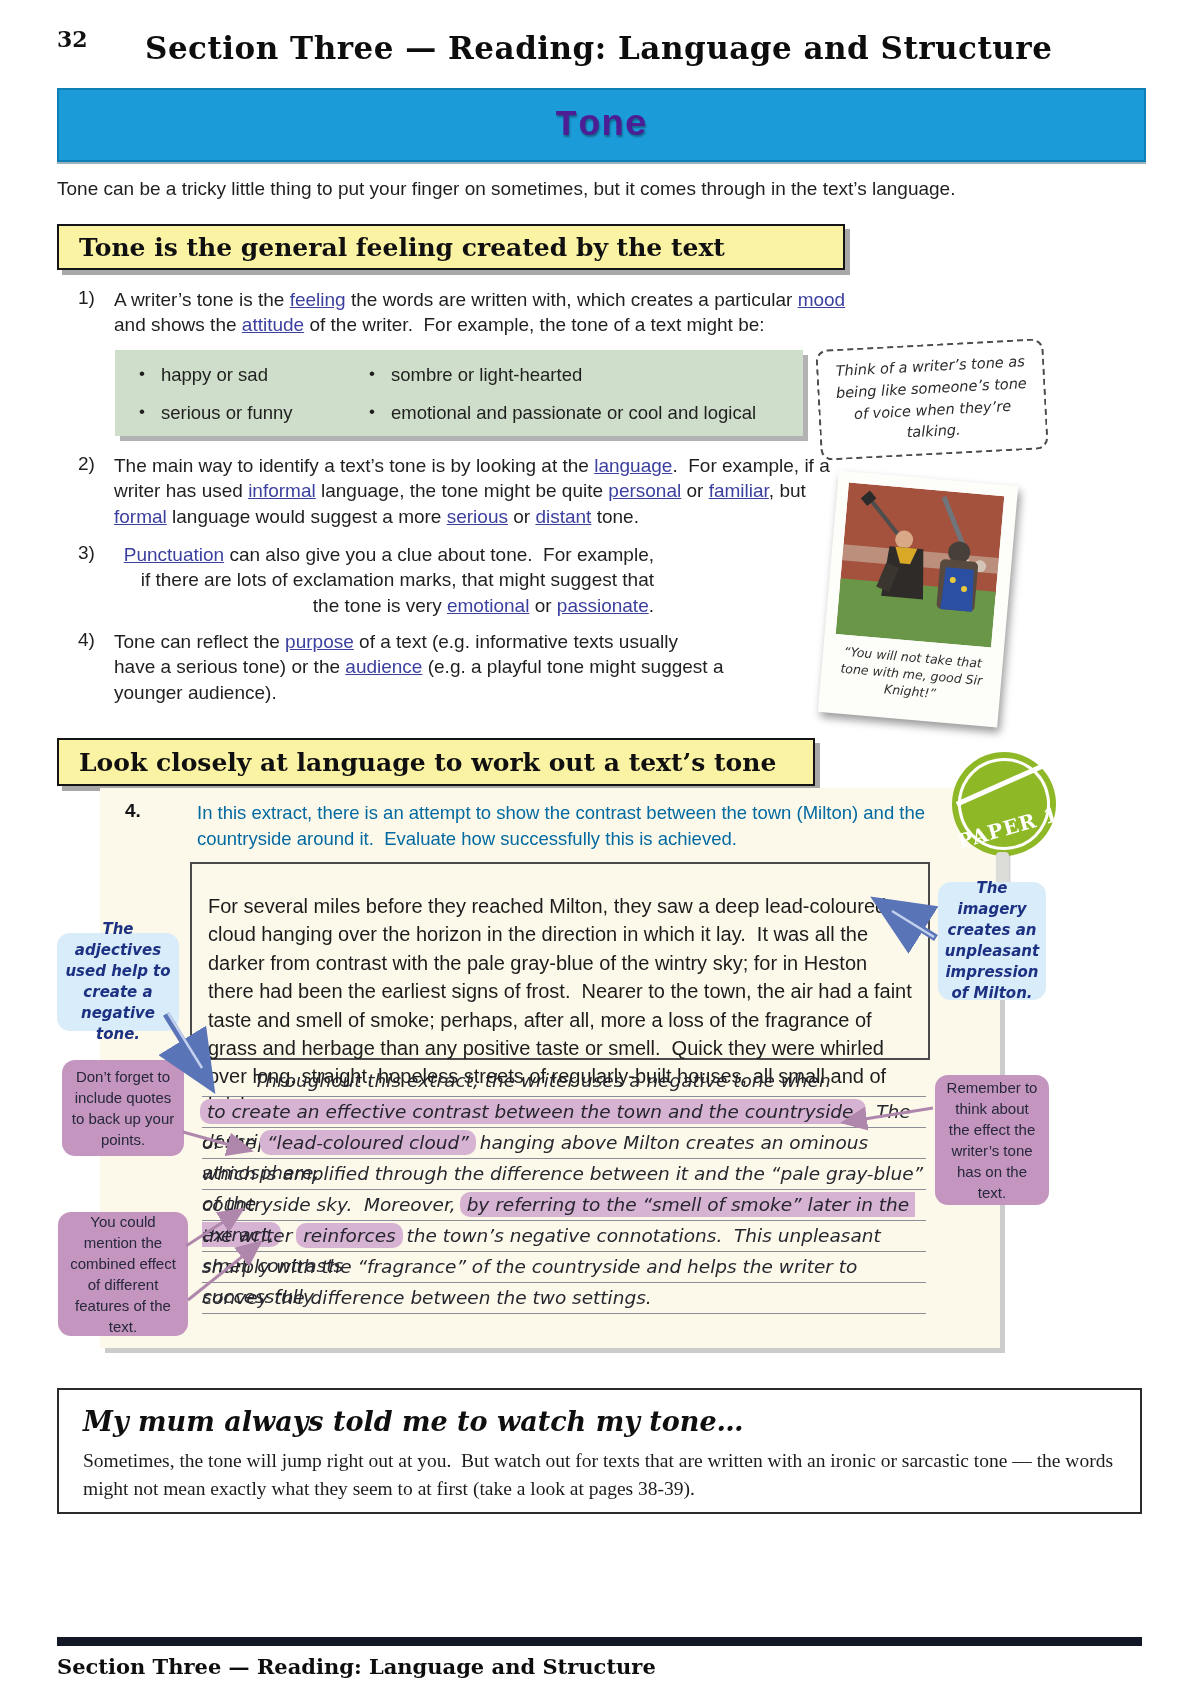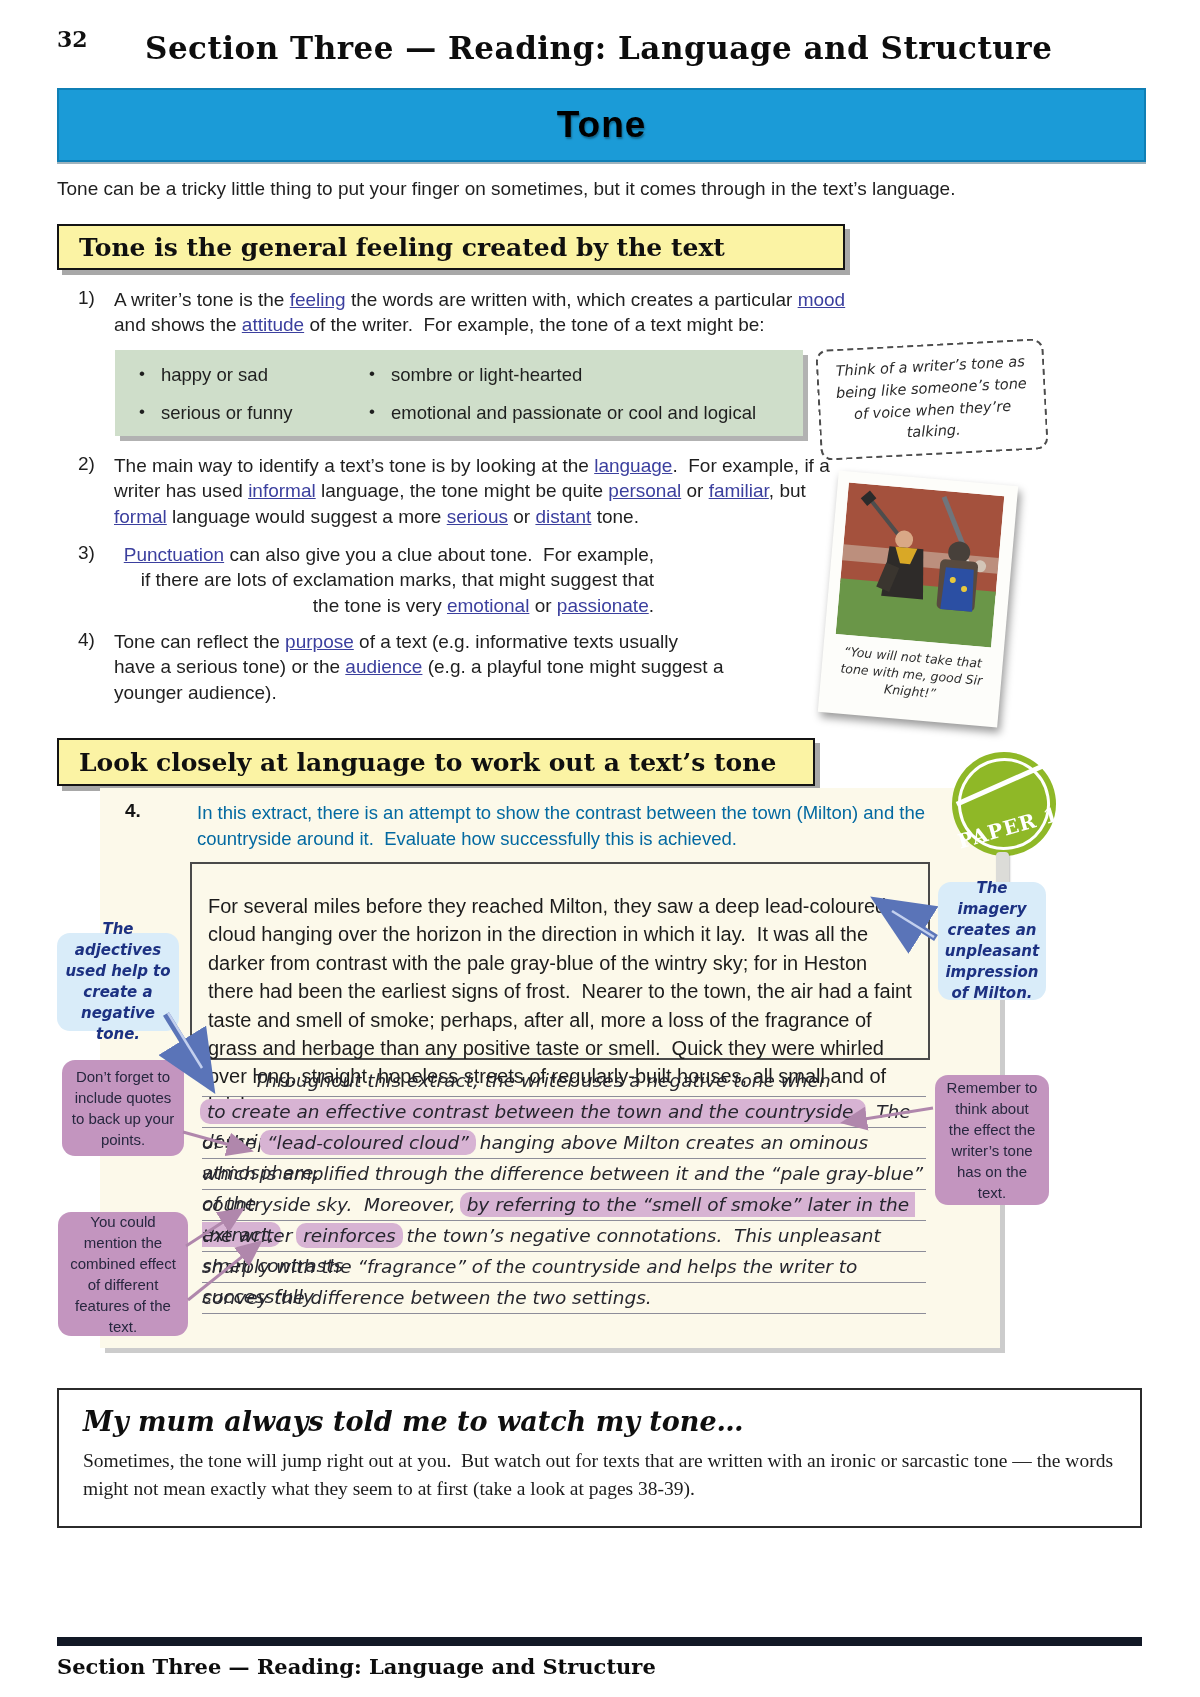--- a/index.html
+++ b/index.html
@@ -6,21 +6,21 @@
   .page{position:relative;width:1200px;height:1697px;background:#ffffff;overflow:hidden;
         font-family:"Liberation Sans",sans-serif;color:#232323;}
   .abs{position:absolute;}
   .pre{white-space:pre-wrap;}
 
   
   .page-num{font-family:"DejaVu Serif",serif;font-weight:700;font-size:22px;color:#111;}
   .header-title{font-family:"DejaVu Serif",serif;font-weight:700;font-size:31px;color:#0d0d0d;letter-spacing:.5px;}
   .banner{background:#1b9bd7;border:2px solid #0f7fb5;box-shadow:0 2px 0 #9fb3bd;
           display:flex;align-items:center;justify-content:center;}
-  .banner span{font-family:Liberation Sans, sans-serif;font-weight:700;font-size:37px;color:#000000;
+  .banner span{font-family:Liberation Mono, monospace;font-weight:700;font-size:37px;color:#4c1d95;
                text-shadow:1px 2px 2px rgba(0,0,0,.35);letter-spacing:1px;}
   .intro{font-size:19px;color:#1f1f1f;text-align:left;width:1085px;}
 
   
   .ybox{background:#fbf3a4;border:2px solid #141414;box-shadow:5px 5px 0 #a8a8a8;
         display:flex;align-items:center;padding-left:20px;box-sizing:border-box;}
   .ybox span{font-family:"DejaVu Serif",serif;font-weight:700;font-size:25px;color:#101010;}
 
   
   .pnum{font-size:19px;color:#1f1f1f;}
@@ -209,21 +209,21 @@
     <line x1="166" y1="1014" x2="208" y2="1082" stroke="#5a74b8" stroke-width="7" marker-end="url(#mblue)"></line>
     <line x1="168" y1="1013" x2="202" y2="1068" stroke="#c3d0ee" stroke-width="2.5"></line>
     <line x1="936" y1="938" x2="882" y2="904" stroke="#5a74b8" stroke-width="7" marker-end="url(#mblue)"></line>
     <line x1="934" y1="937" x2="892" y2="911" stroke="#c3d0ee" stroke-width="2.5"></line>
     <line x1="933" y1="1108" x2="846" y2="1122" stroke="#b087ac" stroke-width="3" marker-end="url(#mpurple)"></line>
     <line x1="183" y1="1132" x2="248" y2="1150" stroke="#b087ac" stroke-width="3" marker-end="url(#mpurple)"></line>
     <line x1="186" y1="1246" x2="240" y2="1211" stroke="#b087ac" stroke-width="3" marker-end="url(#mpurple)"></line>
     <line x1="188" y1="1300" x2="258" y2="1244" stroke="#b087ac" stroke-width="3" marker-end="url(#mpurple)"></line>
   </svg>
 
-  <div class="abs bottom-box" style="left:57px;top:1388px;width:1085px;height:140px;">
+  <div class="abs bottom-box" style="left:57px;top:1388px;width:1085px;height:126px;">
     <div class="bottom-head">My mum always told me to watch my tone…</div>
     <div class="bottom-body pre">Sometimes, the tone will jump right out at you.  But watch out for texts that are written with an ironic or sarcastic tone — the words might not mean exactly what they seem to at first (take a look at pages 38-39).</div>
   </div>
 
   <div class="abs footer-bar" style="left:57px;top:1637px;width:1085px;height:9px;"></div>
   <div class="abs footer-title" style="left:57px;top:1654px;">Section Three — Reading: Language and Structure</div>
 
 </div>
 
 </body></html>

